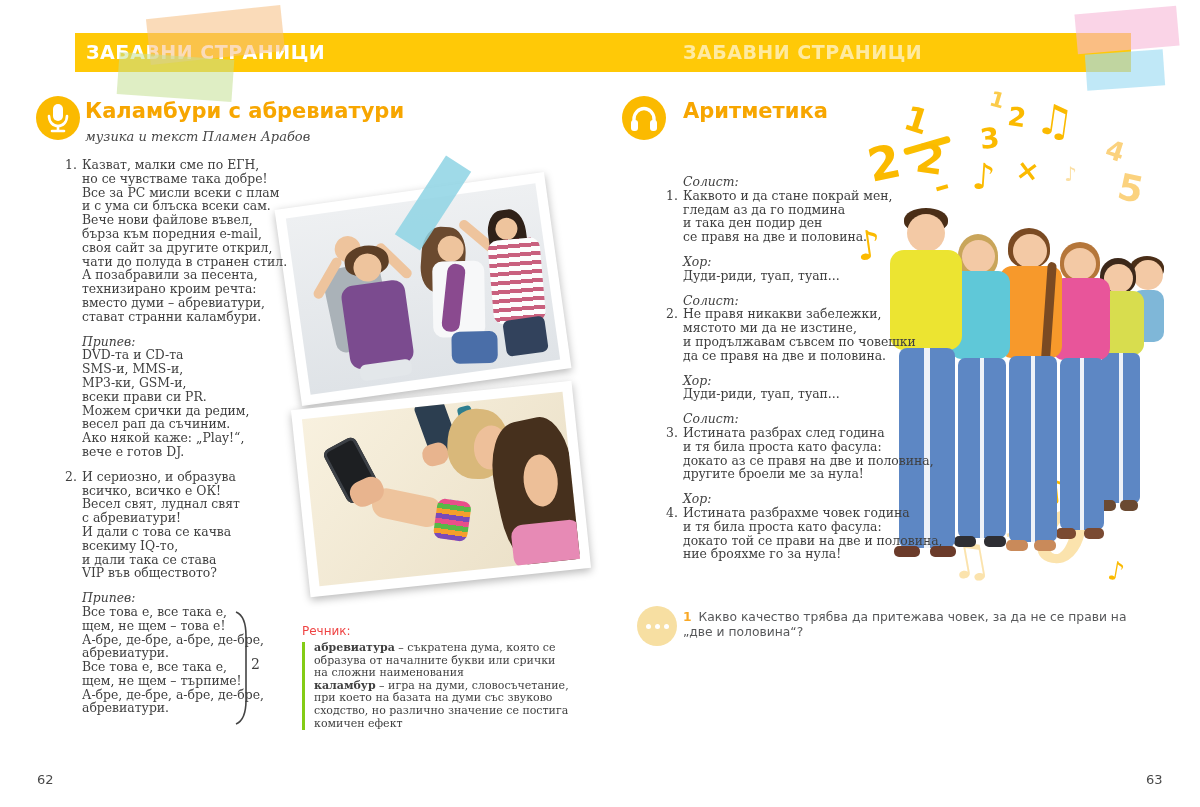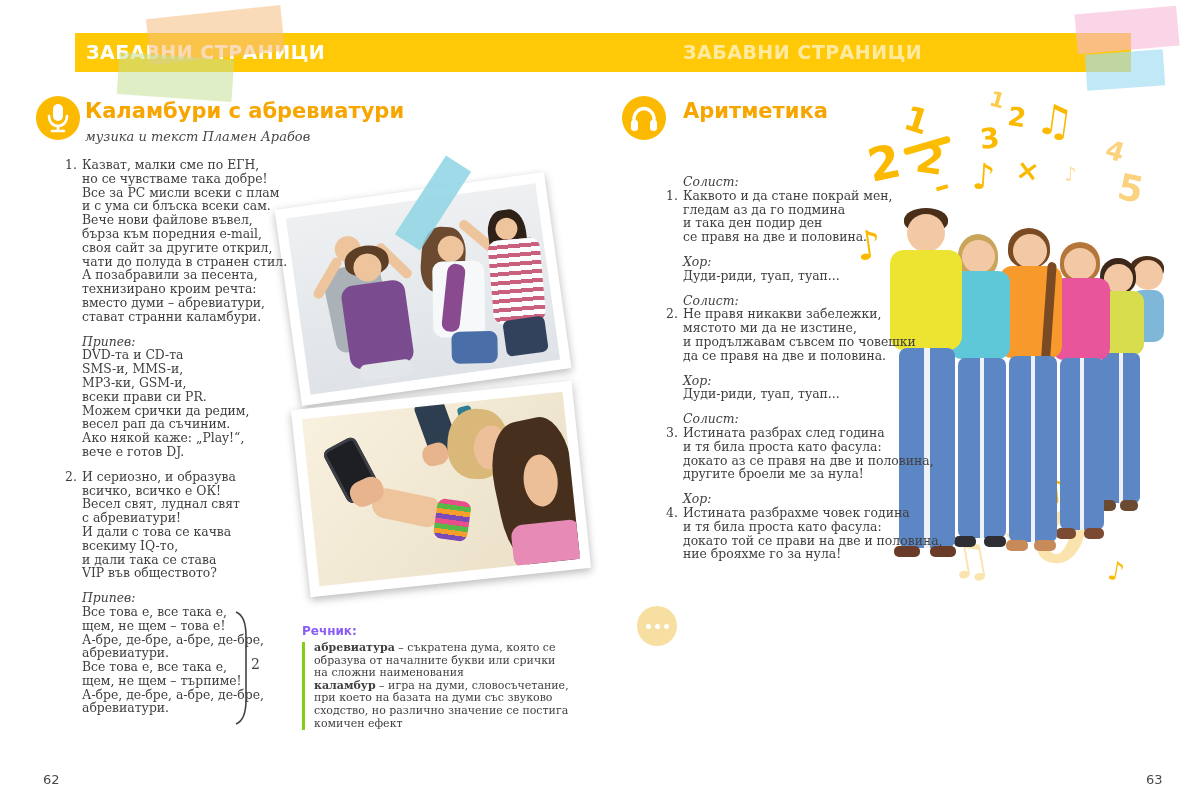--- a/index.html
+++ b/index.html
@@ -43,21 +43,21 @@
   .vblock .num{position:absolute;left:-17px;top:0;}
   .slabel{font-style:italic;}
   .line{white-space:nowrap;}
 
   
   .bracket{position:absolute;left:233px;top:610px;z-index:5;}
   .bracket-two{position:absolute;left:251px;top:656px;font-size:14px;z-index:5;}
 
   
   .glossary{position:absolute;left:302px;top:624px;width:268px;z-index:5;}
-  .glossary .glabel{font-family:"DejaVu Sans",sans-serif;font-weight:bold;font-size:12px;color:#8b5cf6;margin-bottom:4px;}
+  .glossary .glabel{font-family:"DejaVu Sans",sans-serif;font-weight:normal;font-size:12px;color:#ef4444;margin-bottom:4px;}
   .glossary .gbody{border-left:3px solid #84cc16;padding-left:9px;font-size:11px;line-height:12.6px;color:#3f3f3f;}
   .glossary .term{font-weight:bold;}
 
   
   .photo{position:absolute;background:#fff;padding:10px;box-shadow:0 3px 9px rgba(0,0,0,.28);z-index:4;}
   .photo-inner{position:relative;width:100%;height:100%;overflow:hidden;}
   .photo1{left:287px;top:190px;width:252px;height:178px;transform:rotate(-8deg);}
   .photo1 .photo-inner{background:linear-gradient(180deg,#eef0f2,#dfe3e7);}
   .photo2{left:300px;top:395px;width:262px;height:168px;transform:rotate(-6deg);}
   .photo2 .photo-inner{background:linear-gradient(135deg,#f8f1df,#eadfc6);}
@@ -183,21 +183,21 @@
   .questions{position:absolute;left:683px;top:610px;width:462px;font-family:"DejaVu Sans",sans-serif;
              font-size:12.3px;line-height:14.6px;color:#57585a;z-index:5;}
   .qrow{margin-bottom:11px;}
   .qnum{color:#F9A825;font-weight:bold;margin-right:7px;}
   .qbullets{list-style:none;margin:4px 0 0 0;padding:0 0 0 20px;}
   .qbullets li{position:relative;padding-left:14px;margin-bottom:8px;}
   .qbullets li::before{content:"";position:absolute;left:0;top:5px;width:5px;height:5px;border-radius:50%;background:#F9A825;}
 
   
   .pgnum{position:absolute;top:772px;font-family:"DejaVu Sans",sans-serif;font-size:13px;color:#4a4a4a;z-index:5;}
-  .pg-left{left:43px;} .pg-right{left:1122px;margin-left:24px;}
+  .pg-left{left:37px;} .pg-right{left:1122px;margin-left:24px;}
 </style>
 </head>
 <body>
 
 <div class="spread">
 
   <div class="deco-rect rect-orange"></div>
   <div class="deco-rect rect-green"></div>
   <div class="deco-rect rect-pink"></div>
   <div class="deco-rect rect-blue"></div>
@@ -474,18 +474,21 @@
   <span class="fx fx-eq">=</span>
   <span class="fx fx-zero">0</span>
   <span class="fx sun fx-noteG">♪</span>
 
   <div class="icon-circle dots-circle">
       <i></i>
       <i></i>
       <i></i>
     </div>
   <div class="questions">
+    <div class="qrow">
+      <span class="qnum">1</span><span>Какво качество трябва да притежава човек, за да не се прави на „две и половина“?</span>
+    </div>
   </div>
 
   <div class="pgnum pg-left">62</div>
   <div class="pgnum pg-right">63</div>
 
 </div>
 
 </body></html>

